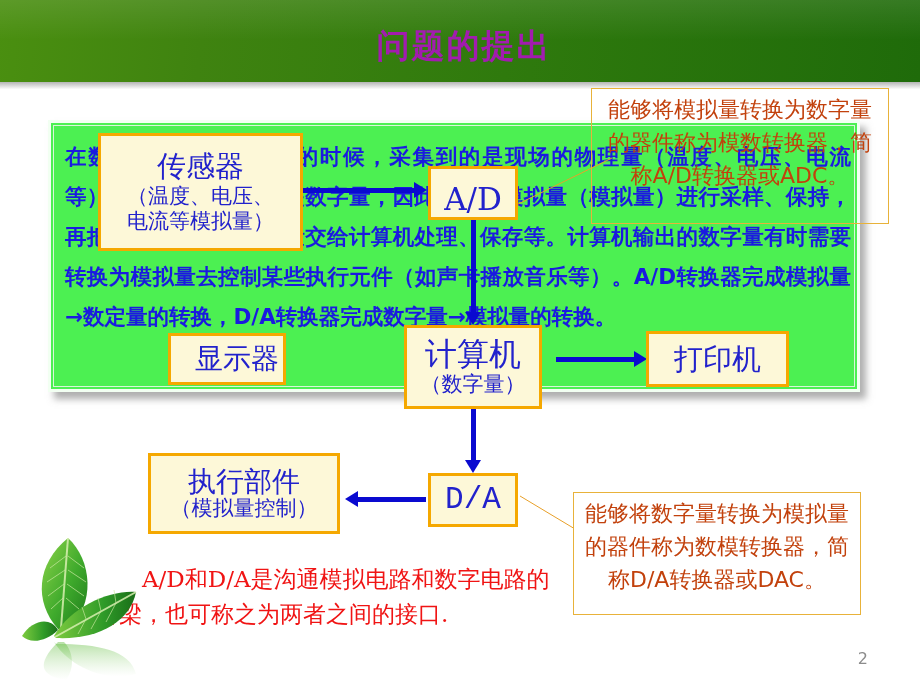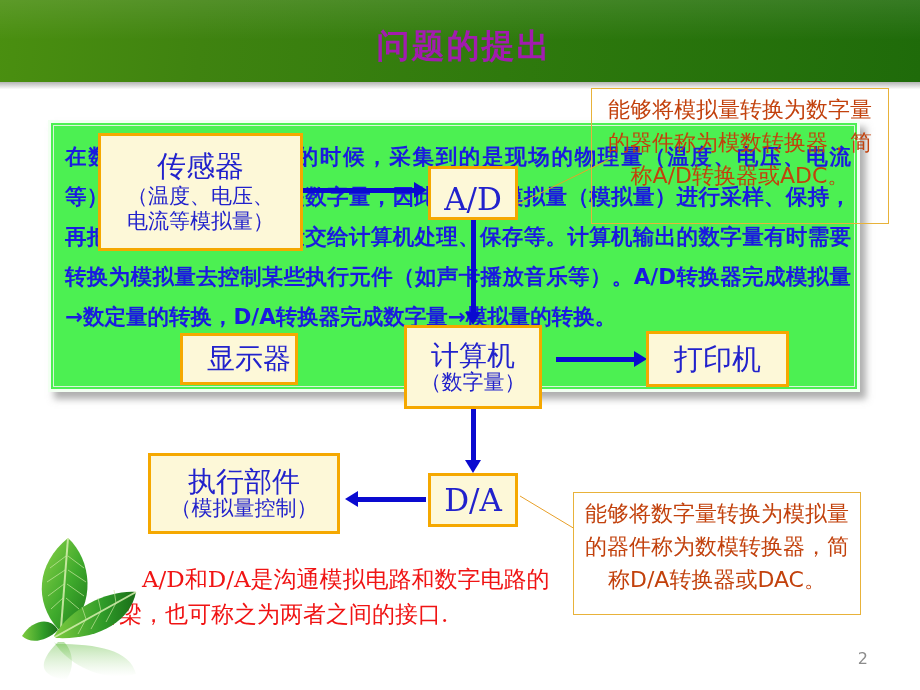--- a/index.html
+++ b/index.html
@@ -95,31 +95,31 @@
   .nbox .l2 { font-size: 21px; }
 
   
   #box-sensor   { left: 98px;  top: 133px; width: 205px; height: 118px; text-align: center; }
   #box-sensor .l1 { font-size: 29px; margin-bottom: 2px; }
   #box-sensor .l2 { font-size: 21px; line-height: 1.18; }
 
   #box-ad       { left: 428px; top: 166px; width: 90px;  height: 54px; justify-content: flex-end; }
   #box-ad .l1   { font-size: 31px; }
 
-  #box-display  { left: 180px; top: 333px; width: 118px; height: 52px; padding-left: 20px; }
+  #box-display  { left: 168px; top: 333px; width: 118px; height: 52px; padding-left: 20px; }
   #box-display .l1 { font-size: 28px; }
 
   #box-computer { left: 404px; top: 325px; width: 138px; height: 84px; }
-  #box-computer .l1 { font-size: 28px; }
+  #box-computer .l1 { font-size: 32px; }
   #box-computer .l2 { font-size: 21px; }
 
   #box-printer  { left: 646px; top: 331px; width: 143px; height: 56px; }
   #box-printer .l1 { font-size: 29px; }
 
-  #box-da       { left: 428px; top: 473px; width: 90px;  height: 54px; }
+  #box-da       { left: 428px; top: 473px; width: 90px;  height: 54px; font-family: Liberation Mono, monospace; }
   #box-da .l1   { font-size: 31px; }
 
   #box-actuator { left: 148px; top: 453px; width: 192px; height: 81px; }
   #box-actuator .l1 { font-size: 28px; }
   #box-actuator .l2 { font-size: 21px; }
 
   
   .callout {
     position: absolute;
     background: transparent;

